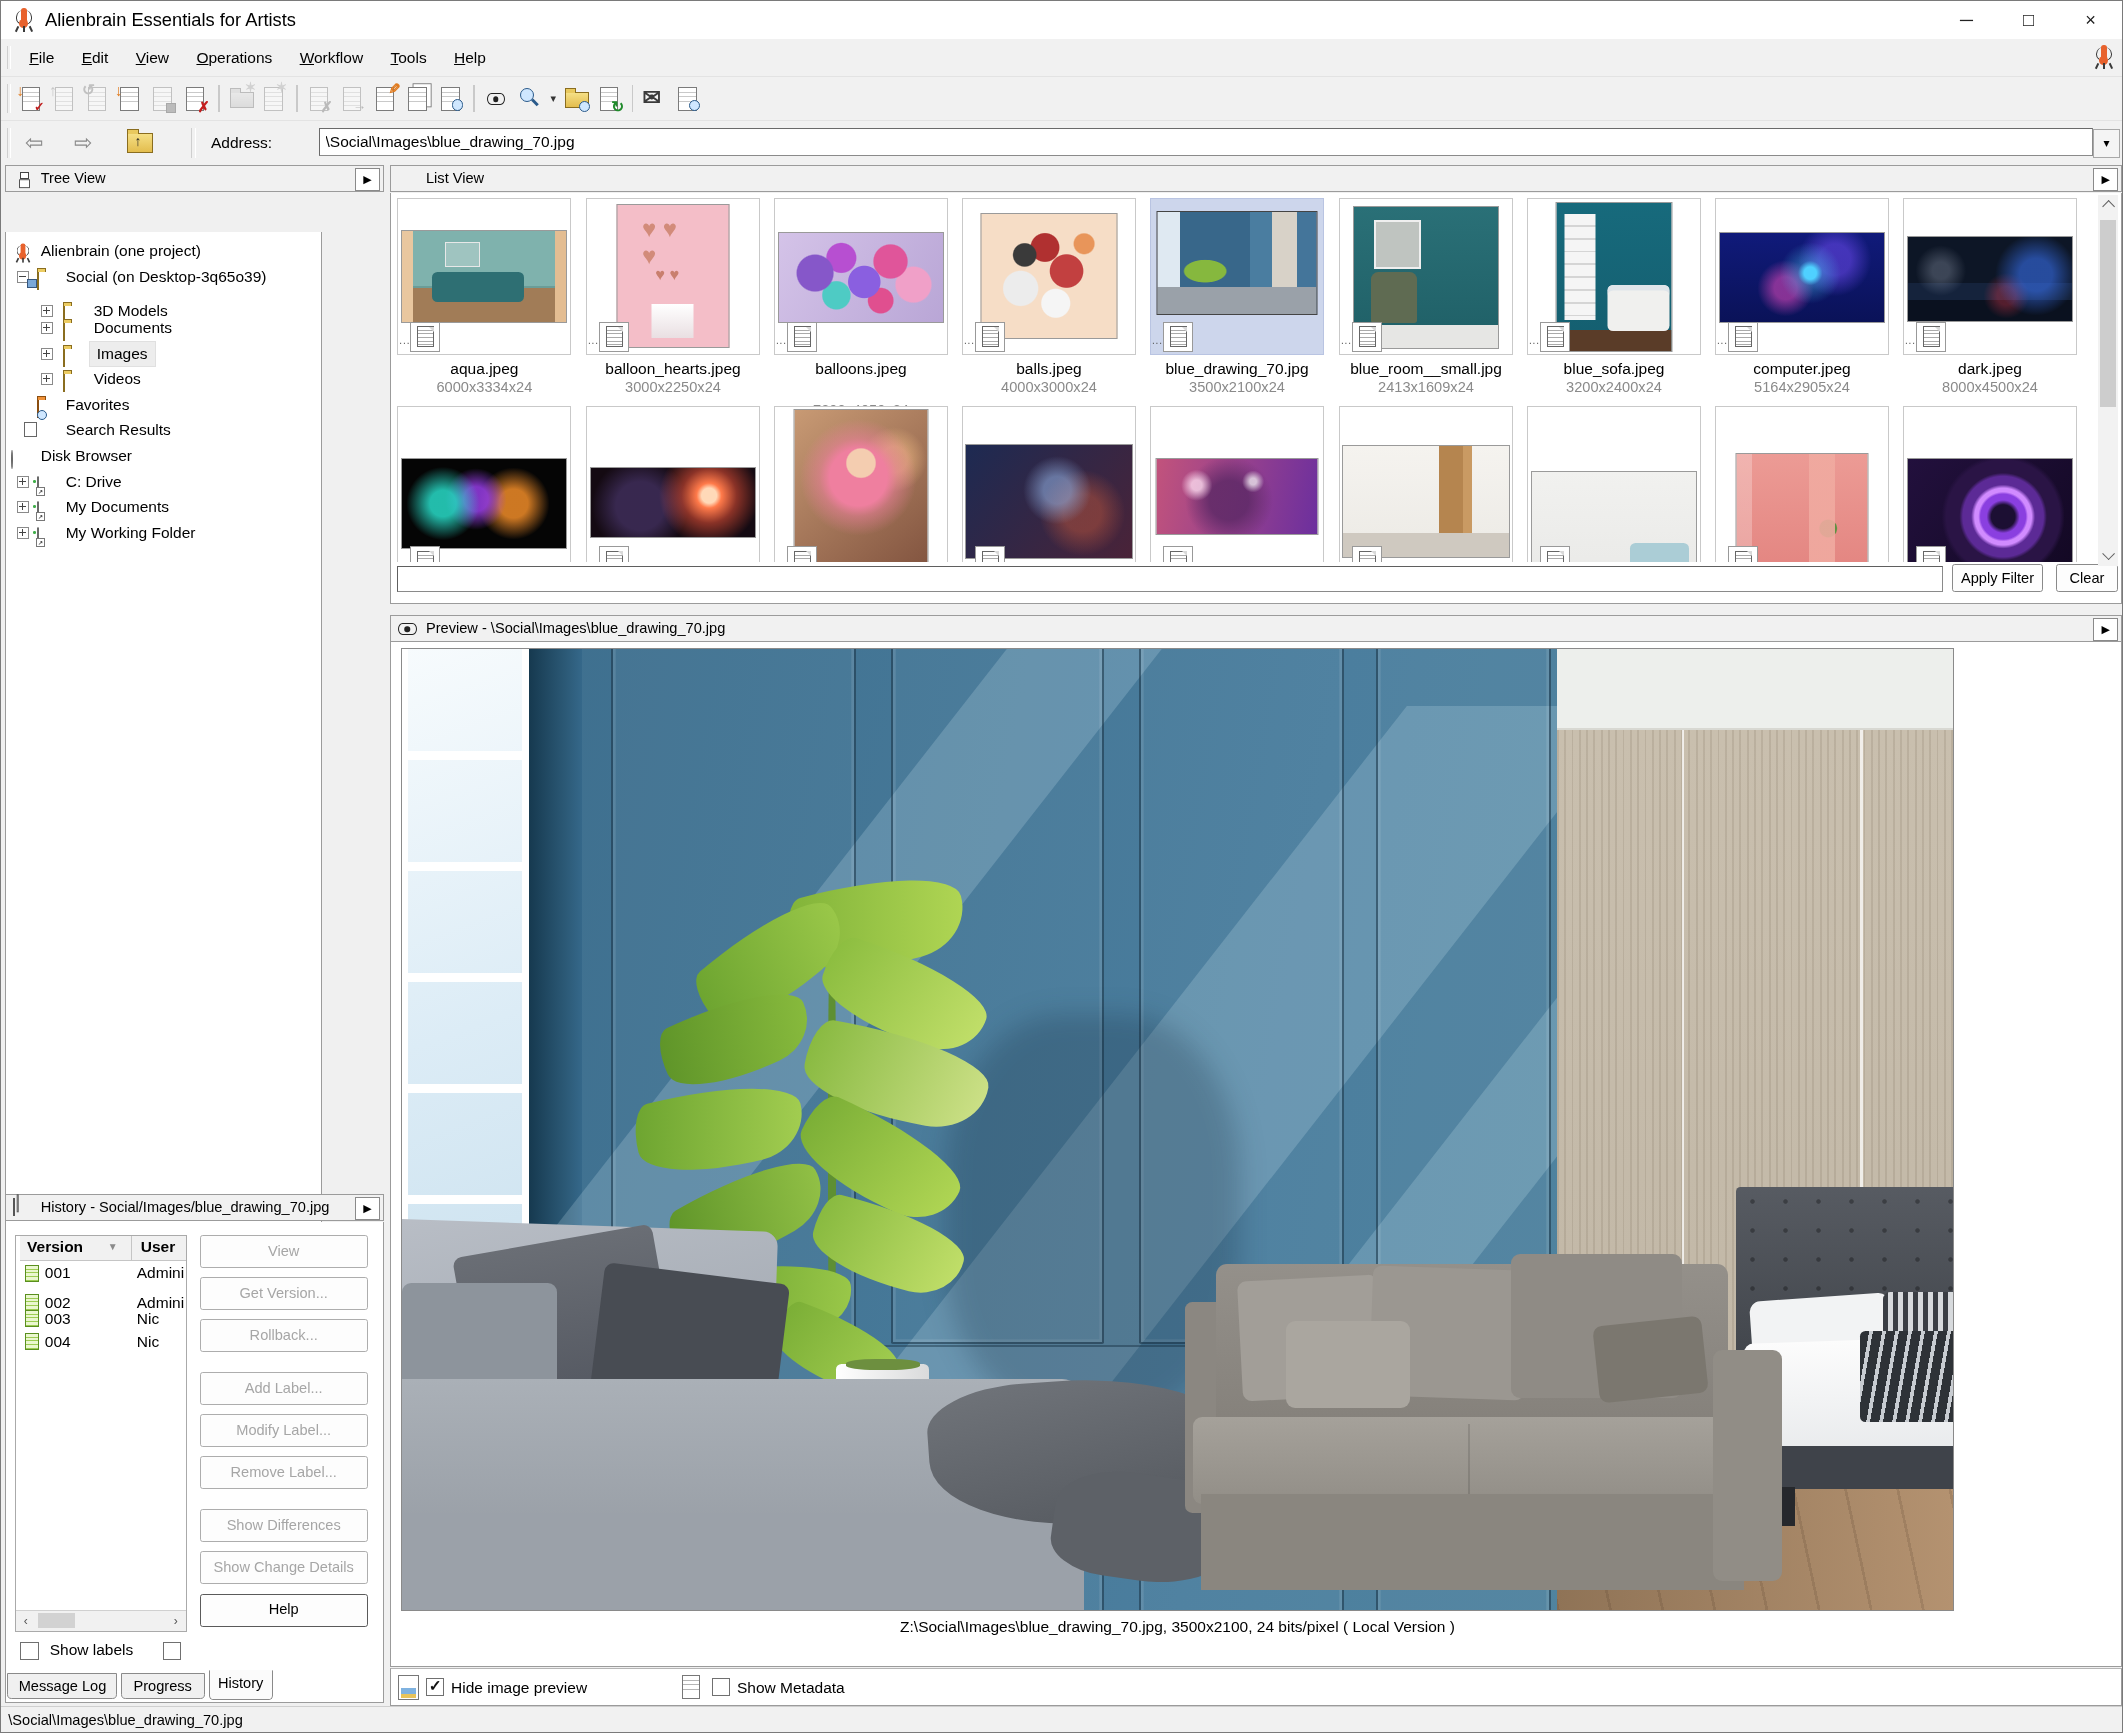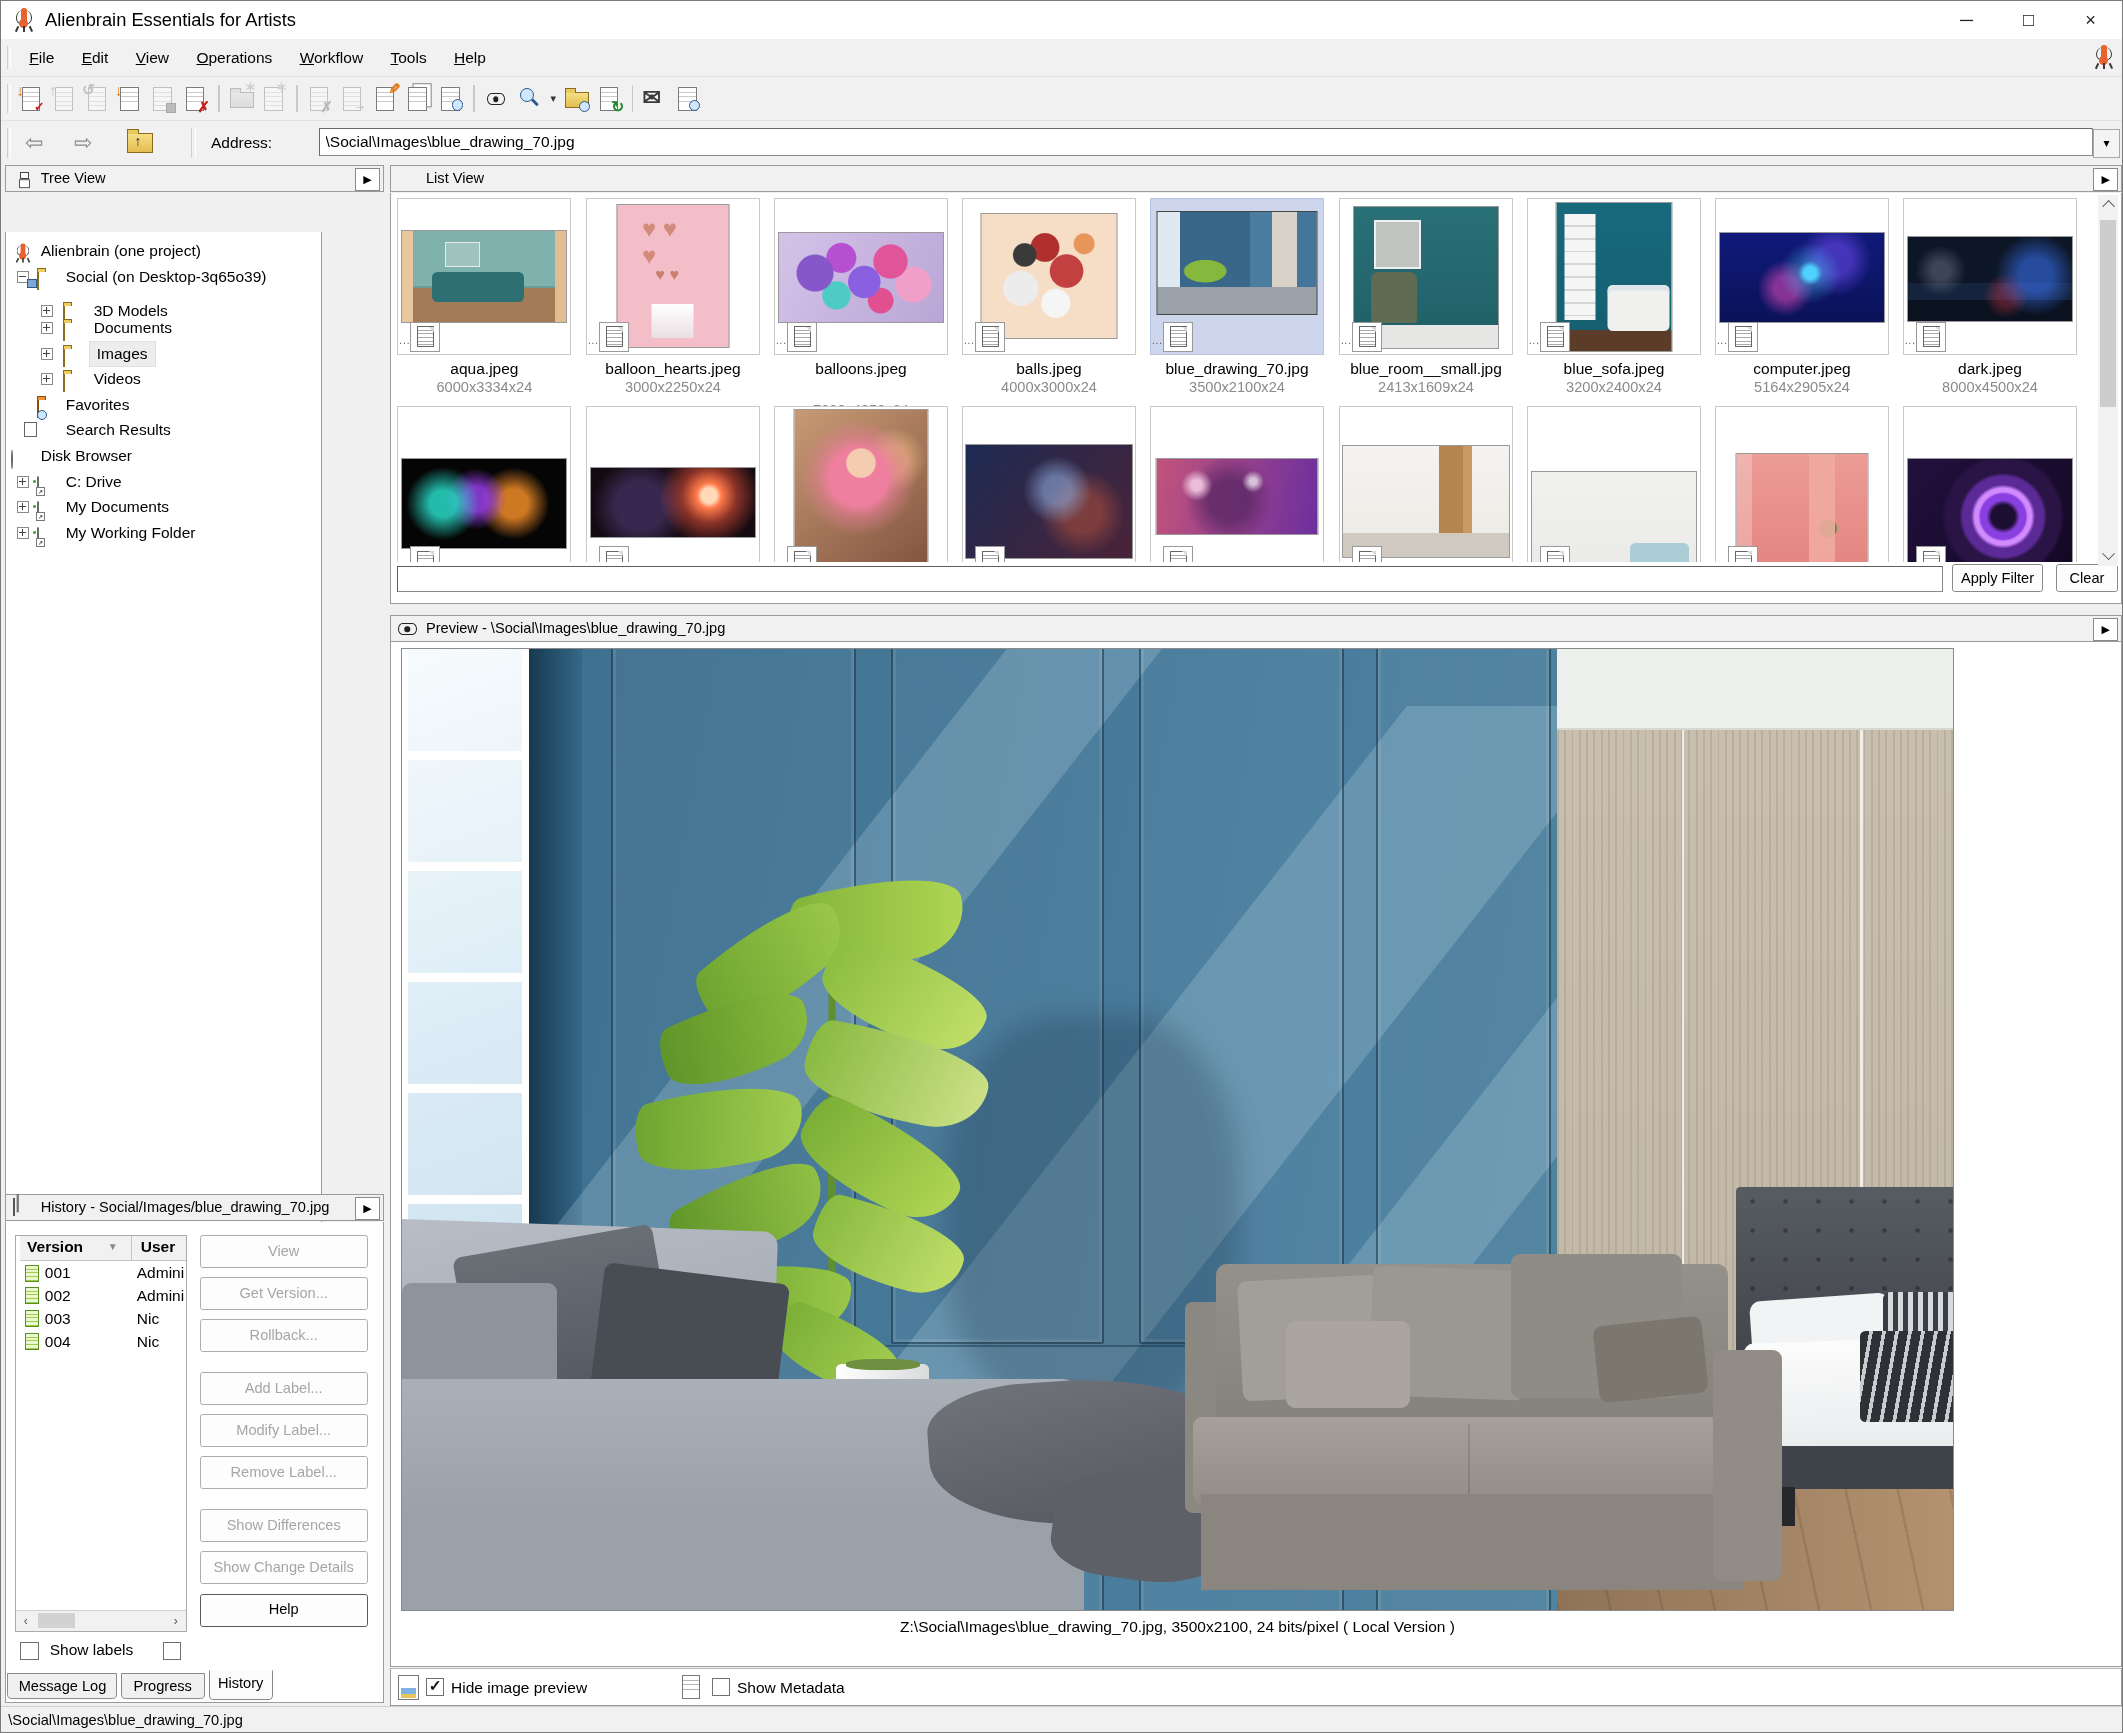--- a/index.html
+++ b/index.html
@@ -684,21 +684,21 @@
       <span class="c1">Version</span>
       <span class="sort">▼</span>
       <span class="coldiv"></span>
       <span class="c2">User</span>
     </div>
     <div class="vrow" style="top:25.6px;">
       <span class="pgg"></span>
       <span class="vnum">001</span>
       <span class="vuser">Admini</span>
     </div>
-    <div class="vrow" style="top:48px;">
+    <div class="vrow" style="top:55px;">
       <span class="pgg"></span>
       <span class="vnum">002</span>
       <span class="vuser">Admini</span>
     </div>
     <div class="vrow" style="top:71px;">
       <span class="pgg"></span>
       <span class="vnum">003</span>
       <span class="vuser">Nic</span>
     </div>
     <div class="vrow" style="top:94px;">

